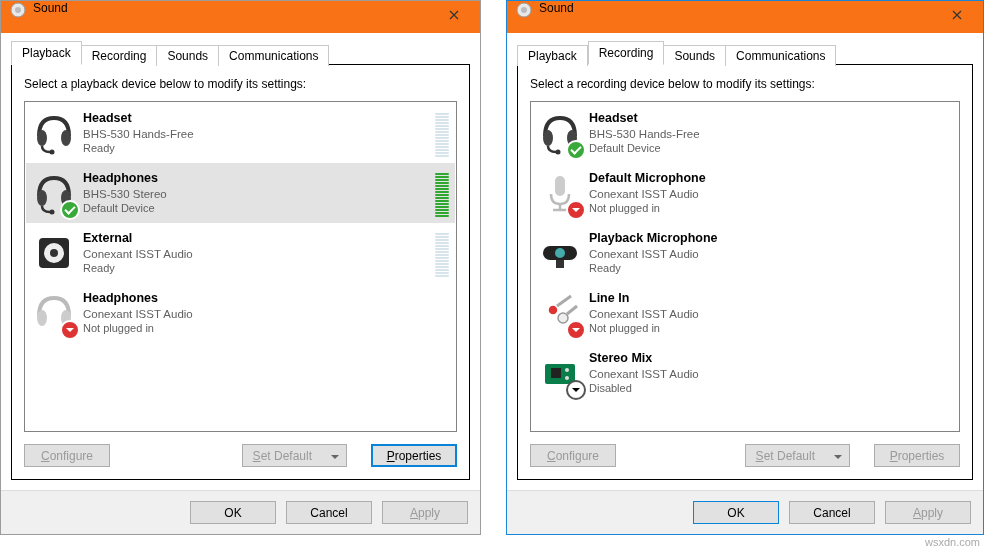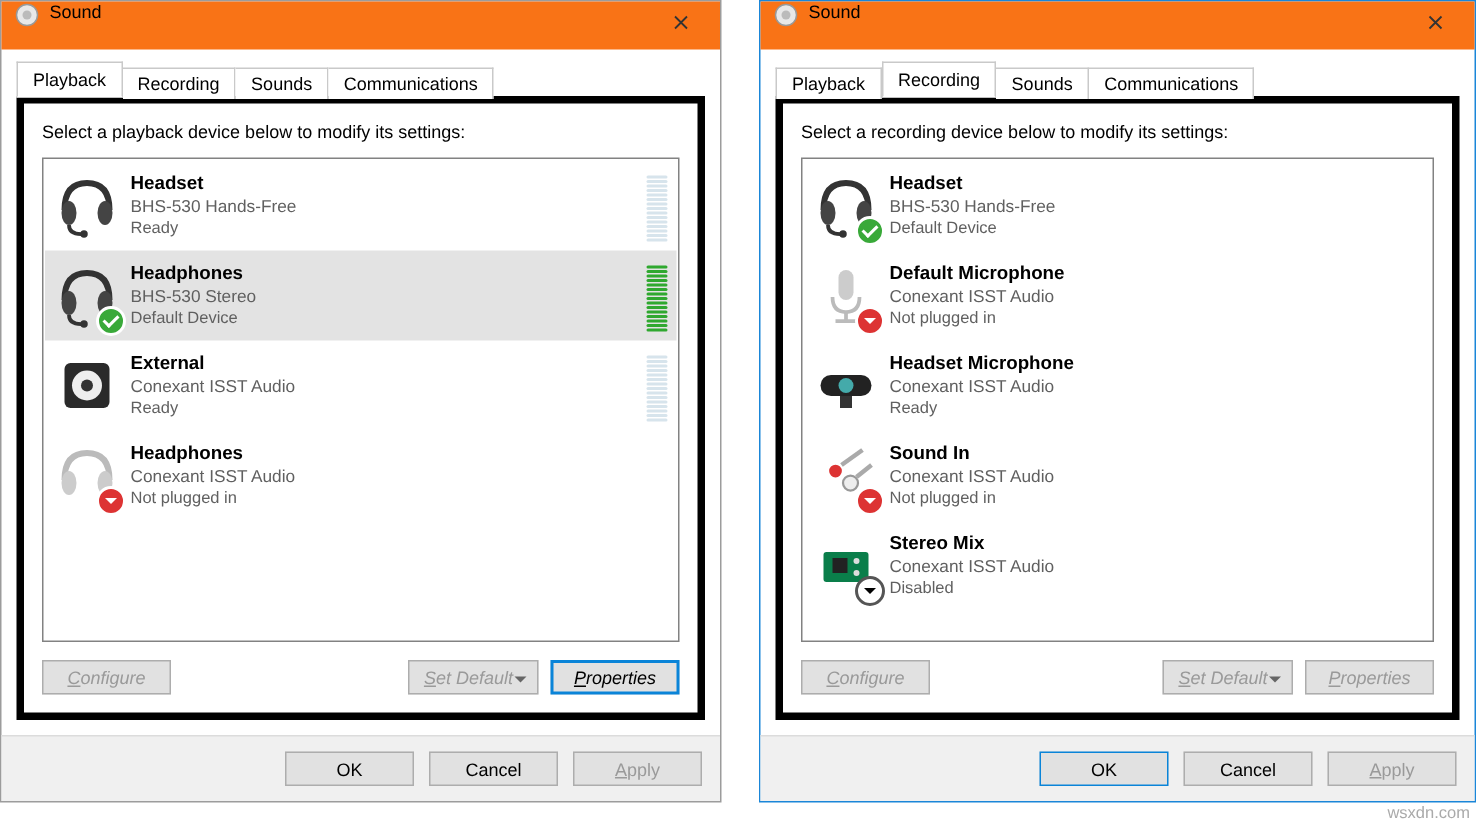--- a/index.html
+++ b/index.html
@@ -73,21 +73,21 @@
     padding-top:4px;
     padding-bottom:4px;
     border-left:1px solid #c9c9c9 !important;
     border-right:1px solid #c9c9c9;
     z-index:3;
     top:0;
   }
   .tab.active + .tab { border-left:none; }
 
   .tabpage {
-    border: 5px solid #000000;
+    border: 1px solid #000000;
     flex:1;
     padding: 12px 12px 12px 12px;
     display:flex;flex-direction:column;
     position:relative;
     z-index:1;
   }
 
   .instruction { font-size:12px; margin-bottom:10px; }
 
   .device-list {
@@ -123,34 +123,33 @@
   .meter .seg {
     height:2px;
     background:#d7e4ec;
     border-radius:1px;
   }
   .meter.active .seg { background:#2fa82f; }
 
   .action-row {
     display:flex;
     margin-top:12px;
-    gap:8px;
-    font-style:italic;
+    gap:24px;
   }
   .spacer { flex:1; }
   .btn {
     min-width:86px;
     height:23px;
     border:1px solid #adadad;
     background:#e1e1e1;
     font-size:12px;
     display:flex;align-items:center;justify-content:center;
     padding:0 10px;
   }
-  .btn.dropdown { position:relative; padding-right:16px;}
+  .btn.dropdown { position:relative; padding-right:34px;}
   .btn.dropdown::after {
     content:"";
     position:absolute;right:7px;top:50%;margin-top:-1px;
     border:4px solid transparent;border-top-color:#666;
     border-bottom:none;
   }
   .btn.disabled { color:#9a9a9a; }
   .btn.focus { border:2px solid #0a84d8; height:23px; padding:0 9px;}
   .btn.default { border:1px solid #0a84d8; }
 
@@ -417,38 +416,38 @@
 
         <div class="device-row">
           <div class="dev-icon">
             <svg width="46" height="46" viewBox="0 0 46 46">
                 <rect x="6" y="16" width="34" height="14" rx="7" fill="#222"></rect>
                 <circle cx="23" cy="23" r="5" fill="#4aa"></circle>
                 <rect x="19" y="30" width="8" height="8" fill="#333"></rect>
               </svg>
           </div>
           <div class="dev-text">
-            <div class="dev-name">Headset Microphone</div>
+            <div class="dev-name">Playback Microphone</div>
             <div class="dev-sub">Conexant ISST Audio</div>
             <div class="dev-stat">Ready</div>
           </div>
         </div>
 
         <div class="device-row">
           <div class="dev-icon">
             <svg width="46" height="46" viewBox="0 0 46 46">
                 <circle cx="16" cy="20" r="5" fill="#d33" stroke="#fff" stroke-width="1.5"></circle>
                 <circle cx="26" cy="28" r="5" fill="#eee" stroke="#999" stroke-width="1.5"></circle>
                 <path d="M20 16 L34 6" stroke="#aaa" stroke-width="3"></path>
                 <path d="M30 24 L40 16" stroke="#aaa" stroke-width="3"></path>
               </svg>
             <div class="badge unplug"></div>
           </div>
           <div class="dev-text">
-            <div class="dev-name">Sound In</div>
+            <div class="dev-name">Line In</div>
             <div class="dev-sub">Conexant ISST Audio</div>
             <div class="dev-stat">Not plugged in</div>
           </div>
         </div>
 
         <div class="device-row">
           <div class="dev-icon">
             <svg width="46" height="46" viewBox="0 0 46 46">
                 <rect x="8" y="14" width="30" height="20" rx="2" fill="#0a7e4a"></rect>
                 <rect x="14" y="18" width="10" height="10" fill="#222"></rect>

